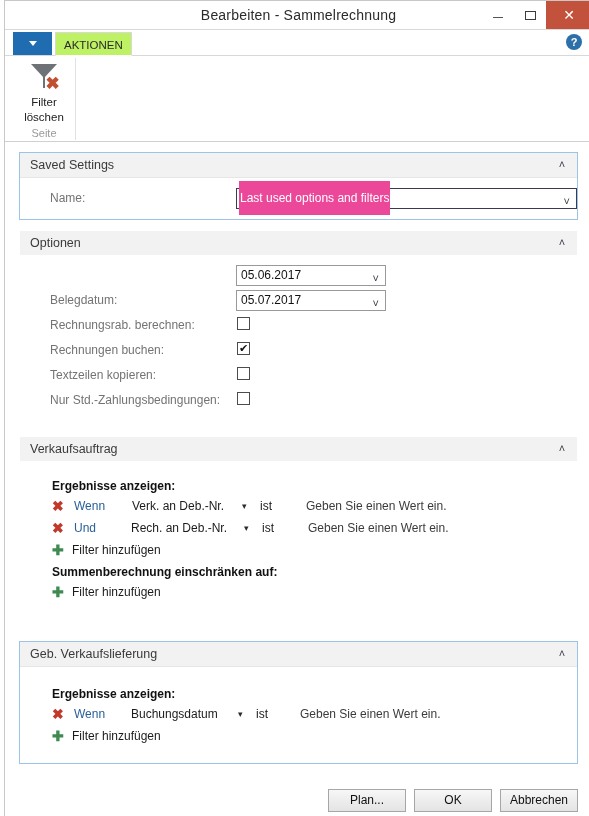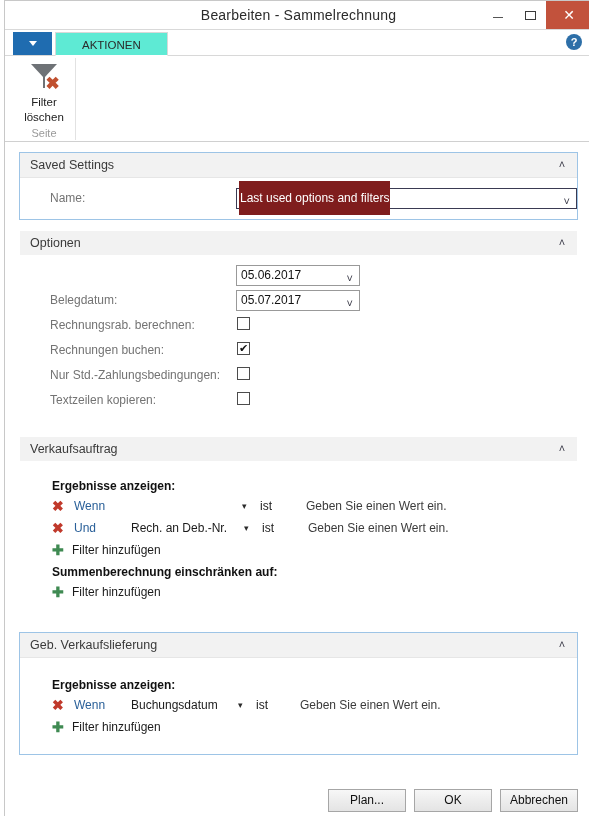--- a/index.html
+++ b/index.html
@@ -105,25 +105,25 @@
   .file-btn .caret {
     width: 0; height: 0;
     border-left: 4px solid transparent;
     border-right: 4px solid transparent;
     border-top: 5px solid #ffffff;
   }
   .tab {
     position: absolute;
     left: 50px; top: 2px;
     height: 24px;
-    padding: 0 26px;
+    padding: 0 8px;
     line-height: 24px;
     font-size: 11.5px;
     color: #2b2b2b;
-    background: #5eead4;
+    background: #bef264;
     border: 1px solid #d8d8d8;
     border-bottom: 1px solid #ffffff;
     box-sizing: border-box;
   }
   .help-icon {
     position: absolute;
     right: 10px; top: 4px;
     width: 16px; height: 16px;
     border-radius: 50%;
     background: #2d6fa8;
@@ -247,21 +247,21 @@
     left: 30px;
     top: 0;
     line-height: 25px;
     font-size: 12px;
     color: #737373;
   }
   .combo {
     position: absolute;
     left: 216px;
     top: 2px;
-    width: 124px;
+    width: 150px;
     height: 21px;
     box-sizing: border-box;
     border: 1px solid #999999;
     background: #ffffff;
     font-size: 12px;
     color: #111111;
     padding-left: 4px;
     line-height: 19px;
   }
   .combo .cv-caret {
@@ -278,21 +278,21 @@
     width: 341px;
     height: 21px;
     box-sizing: border-box;
     border: 1px solid #3a3a52;
     background: #ffffff;
     font-size: 12px;
     padding-left: 2px;
     line-height: 19px;
   }
   .sel-text {
-    background: #7f1d1d;
+    background: #ec4899;
     color: #ffffff;
     padding: 10px 1px;
   }
   .cbox {
     position: absolute;
     left: 217px;
     top: 4px;
     width: 13px;
     height: 13px;
     box-sizing: border-box;
@@ -489,44 +489,45 @@
           <span class="flabel">Rechnungsrab. berechnen:</span>
           <span class="cbox"></span>
         </div>
 
         <div class="frow">
           <span class="flabel">Rechnungen buchen:</span>
           <span class="cbox">✔</span>
         </div>
 
         <div class="frow">
+          <span class="flabel">Textzeilen kopieren:</span>
+          <span class="cbox"></span>
+        </div>
+
+        <div class="frow">
           <span class="flabel">Nur Std.-Zahlungsbedingungen:</span>
-          <span class="cbox"></span>
-        </div>
-
-        <div class="frow">
-          <span class="flabel">Textzeilen kopieren:</span>
           <span class="cbox"></span>
         </div>
 
       </div>
     </div>
 
     <div class="panel plain" style="margin-top:14px;">
       <div class="panel-header">
         <span>Verkaufsauftrag</span>
         <span class="chev">˄</span>
       </div>
       <div class="panel-body" style="padding-top:14px;">
 
         <div class="sub-head">Ergebnisse anzeigen:</div>
 
         <div class="filter-row">
           <span class="fx">✖</span>
           <span class="fcond">Wenn</span>
+          <span class="ffield">Verk. an Deb.-Nr.</span>
           <span class="fcaret" style="left:190px;">▾</span>
           <span class="fis" style="left:208px;">ist</span>
           <span class="fval" style="left:254px;">Geben Sie einen Wert ein.</span>
         </div>
 
         <div class="filter-row">
           <span class="fx">✖</span>
           <span class="fcond">Und</span>
           <span class="ffield" style="left:79px;">Rech. an Deb.-Nr.</span>
           <span class="fcaret" style="left:192px;">▾</span>
@@ -542,21 +543,21 @@
         <div class="sub-head" style="margin-top:4px;">Summenberechnung einschränken auf:</div>
 
         <div class="add-row">
           <span class="plus">✚</span>
           <span class="add-label">Filter hinzufügen</span>
         </div>
 
       </div>
     </div>
 
-    <div class="panel focused" style="margin-top:20px;">
+    <div class="panel focused" style="margin-top:29px;">
       <div class="panel-header">
         <span>Geb. Verkaufslieferung</span>
         <span class="chev">˄</span>
       </div>
       <div class="panel-body" style="padding-top:16px;padding-bottom:16px;">
 
         <div class="sub-head">Ergebnisse anzeigen:</div>
 
         <div class="filter-row">
           <span class="fx">✖</span>

